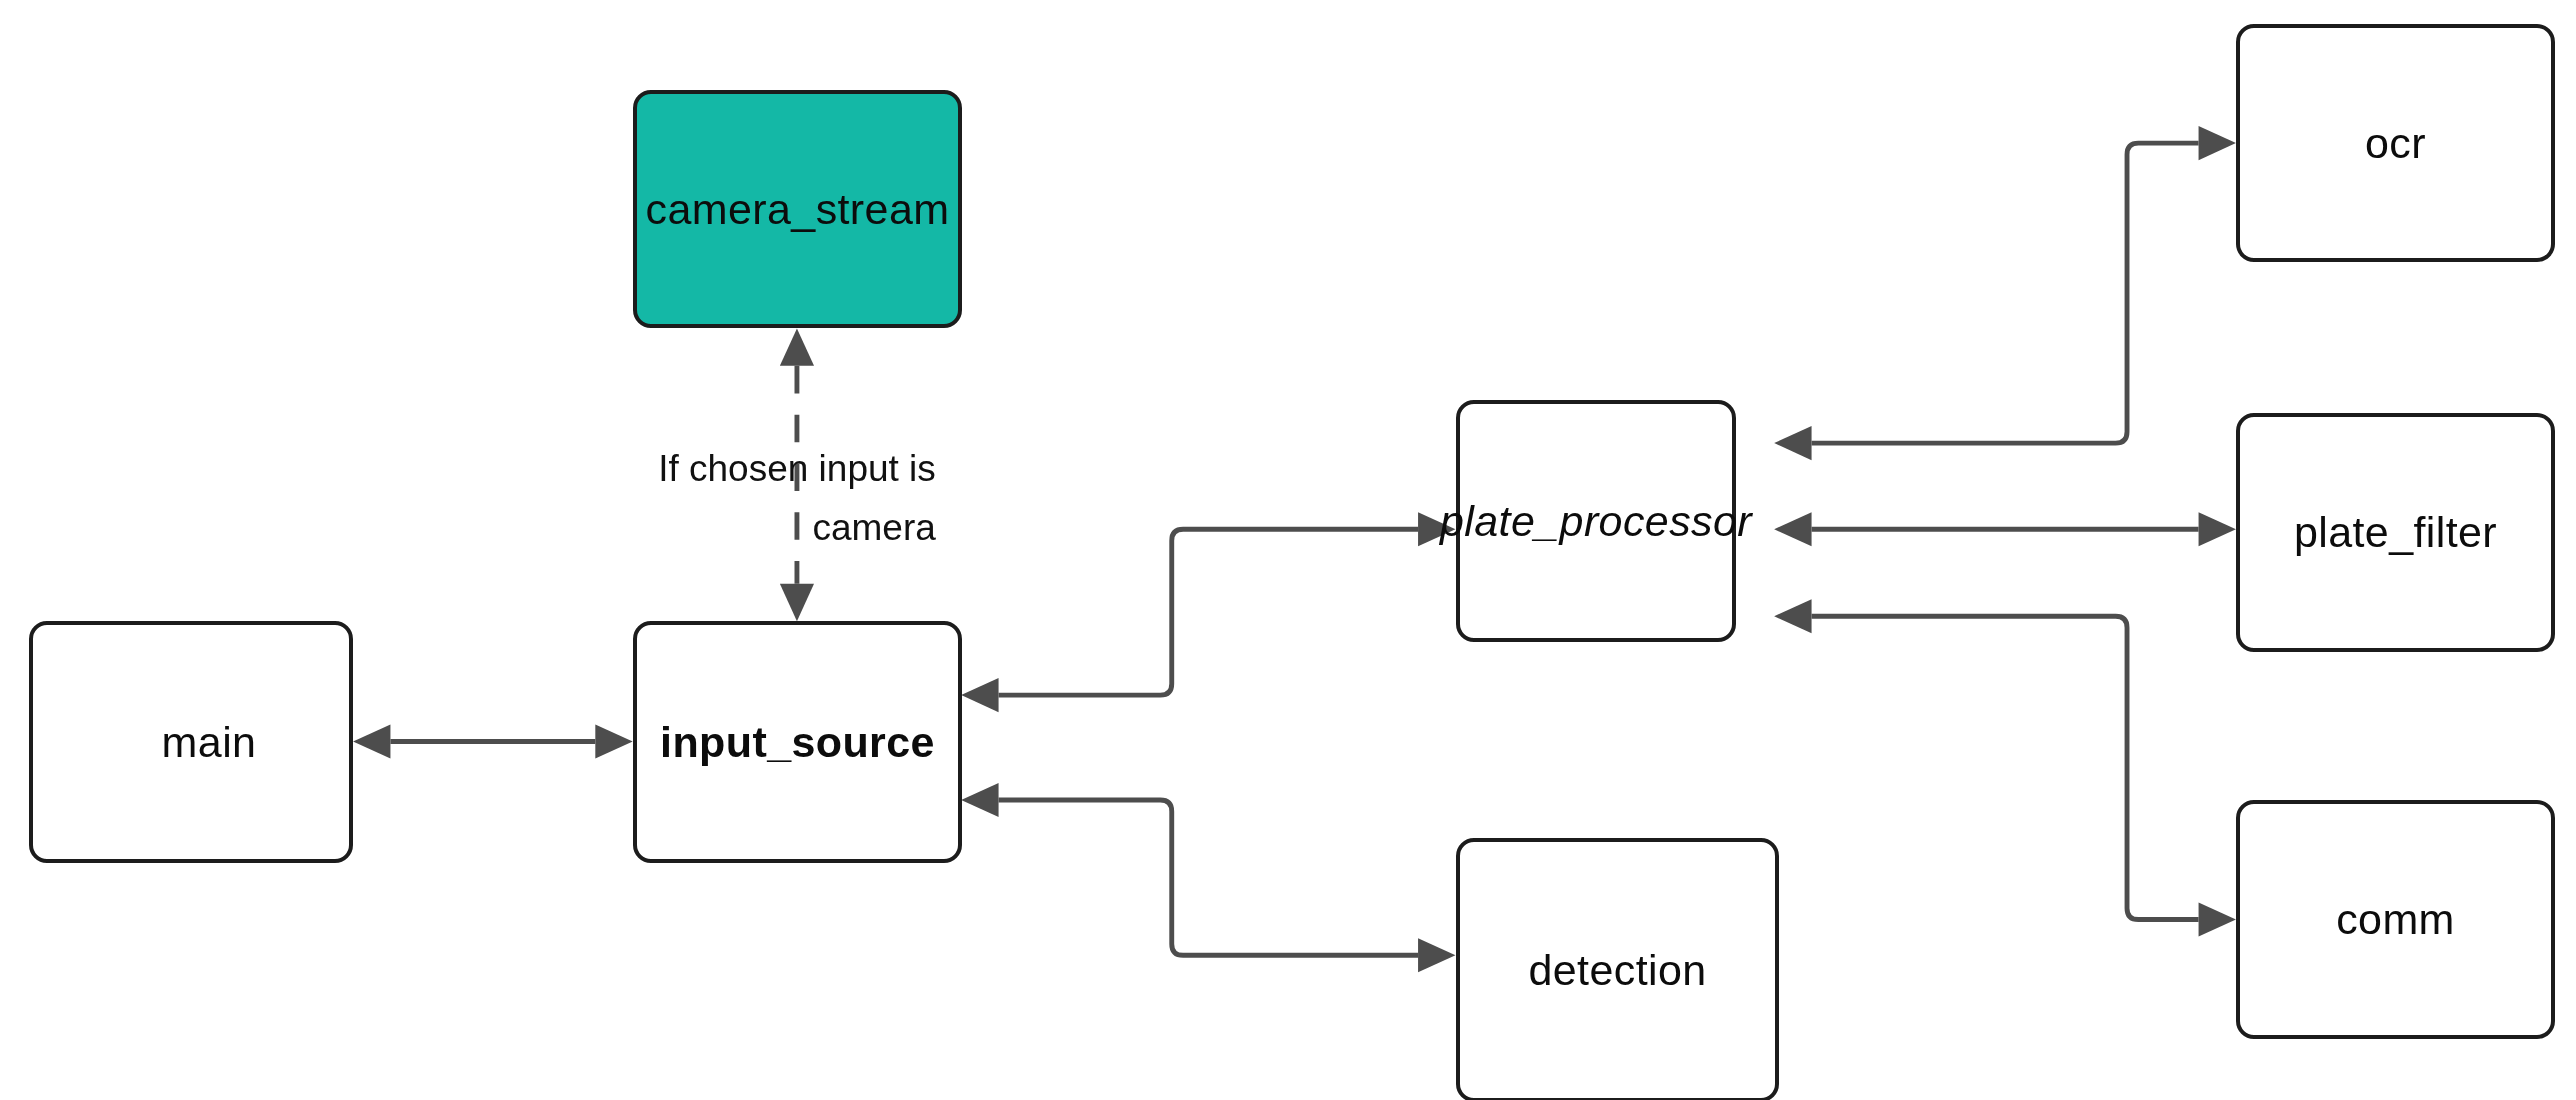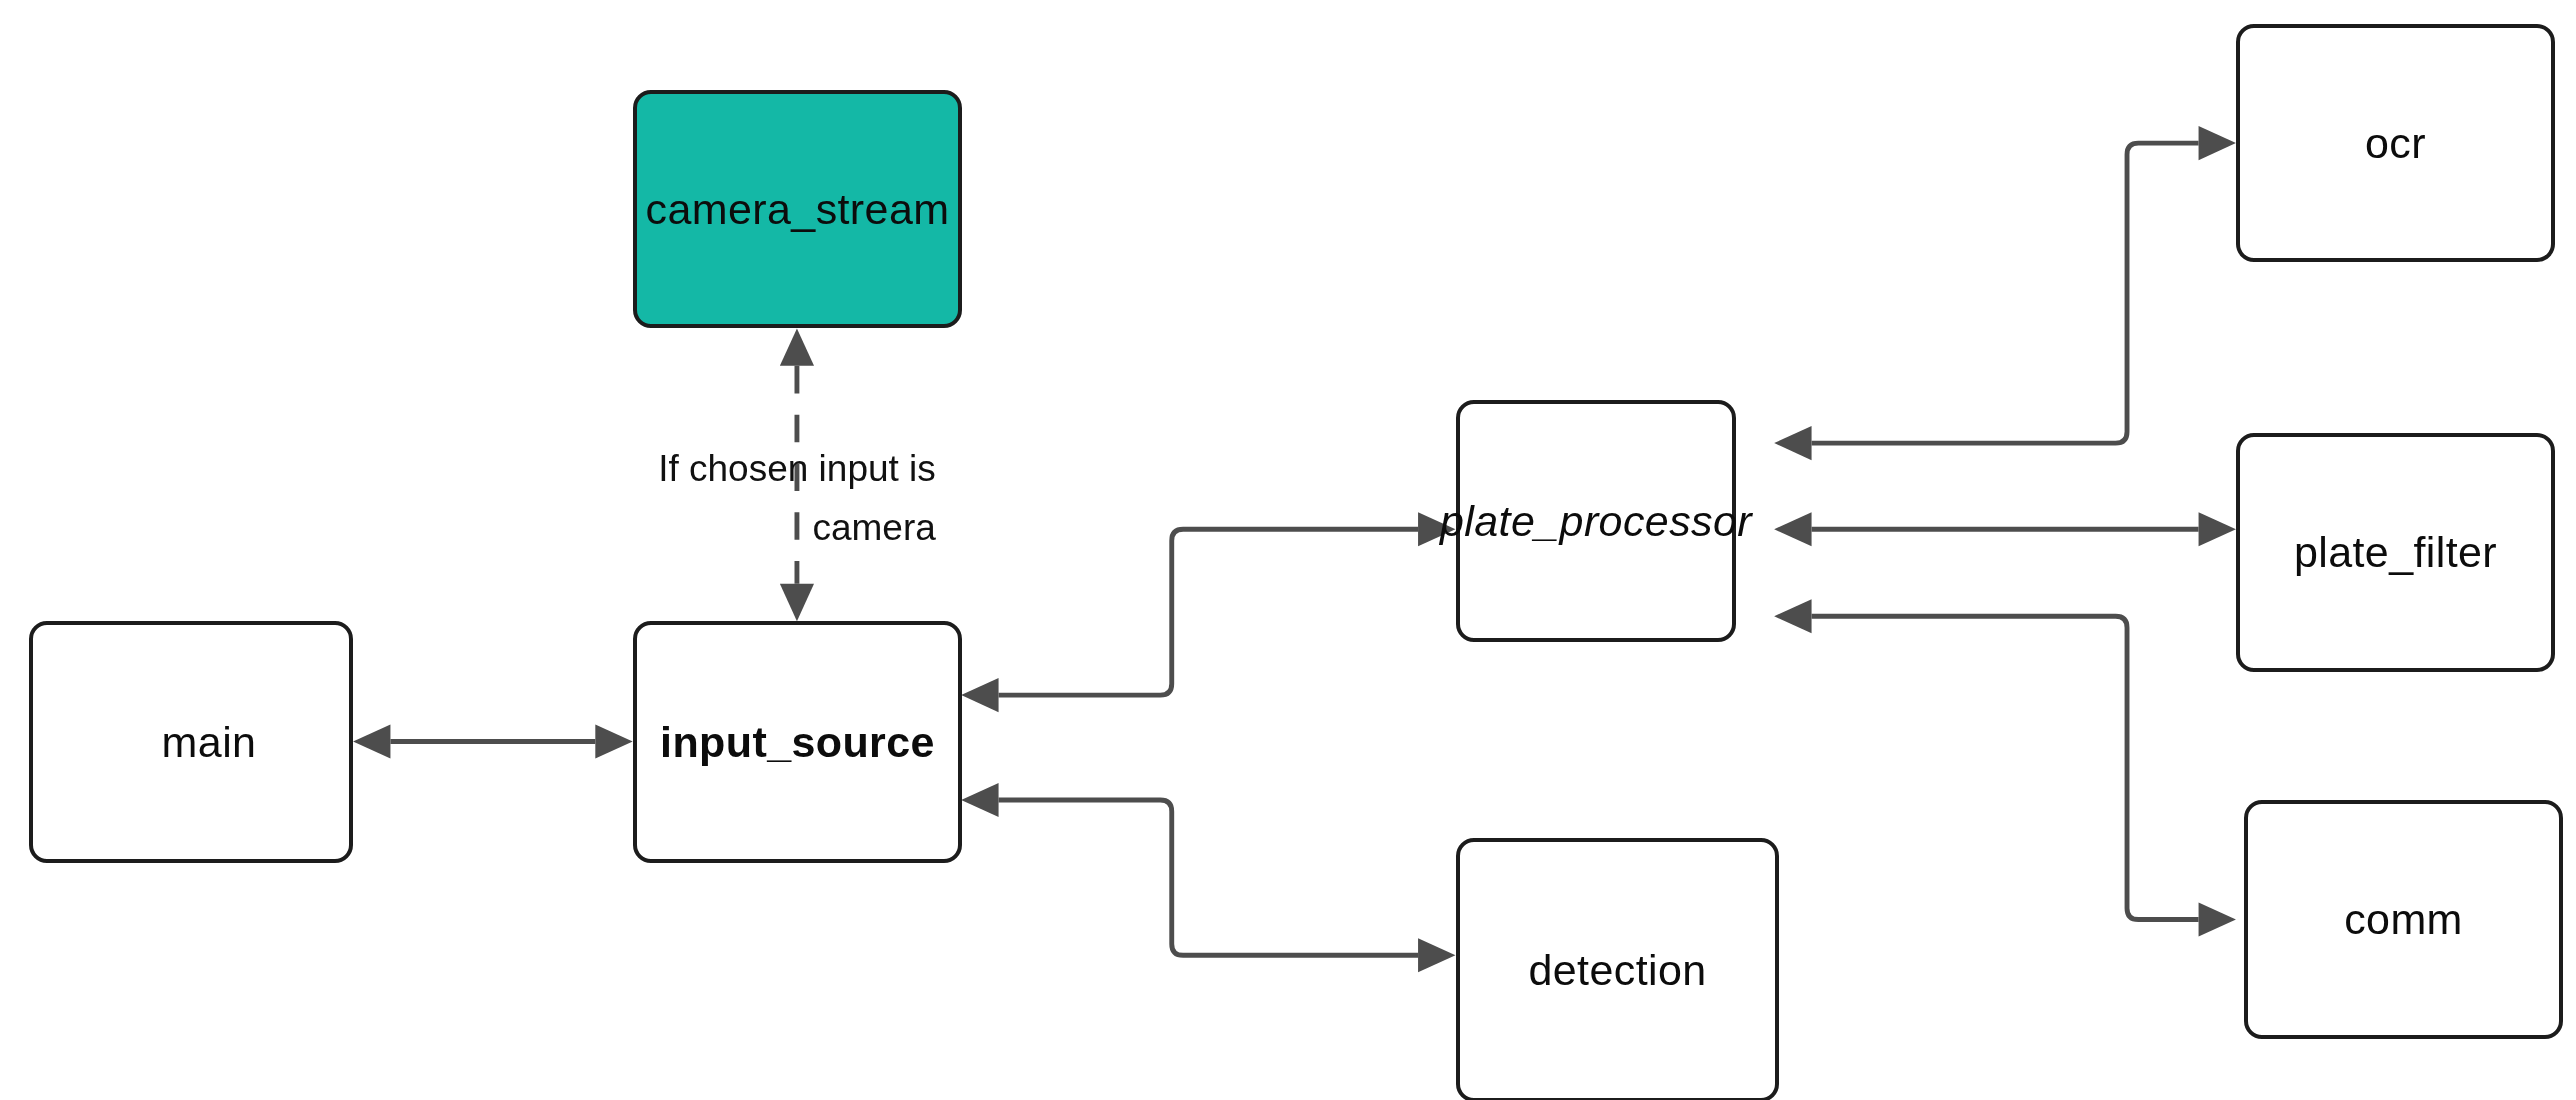--- a/index.html
+++ b/index.html
@@ -110,23 +110,23 @@
       </div>
       <div class="node" style="left: 1456px; top: 400px; width: 280px; height: 242px; border-color: rgb(28, 28, 28); background: rgb(255, 255, 255); font-style: italic;">
         <span class="node-label" style="color: rgb(12, 12, 12);">plate_processor</span>
       </div>
       <div class="node" style="left: 1456px; top: 838px; width: 323px; height: 264px; border-color: rgb(28, 28, 28); background: rgb(255, 255, 255);">
         <span class="node-label" style="color: rgb(12, 12, 12);">detection</span>
       </div>
       <div class="node" style="left: 2236px; top: 24.4px; width: 319px; height: 238px; border-color: rgb(28, 28, 28); background: rgb(255, 255, 255);">
         <span class="node-label" style="color: rgb(12, 12, 12);">ocr</span>
       </div>
-      <div class="node" style="left: 2236px; top: 413px; width: 319px; height: 239px; border-color: rgb(28, 28, 28); background: rgb(255, 255, 255); margin-top: 20px;">
+      <div class="node" style="left: 2236px; top: 413px; width: 319px; height: 239px; border-color: rgb(28, 28, 28); background: rgb(255, 255, 255);">
         <span class="node-label" style="color: rgb(12, 12, 12);">plate_filter</span>
       </div>
-      <div class="node" style="left: 2236px; top: 800px; width: 319px; height: 239px; border-color: rgb(28, 28, 28); background: rgb(255, 255, 255); margin-left: 8px;">
+      <div class="node" style="left: 2236px; top: 800px; width: 319px; height: 239px; border-color: rgb(28, 28, 28); background: rgb(255, 255, 255);">
         <span class="node-label" style="color: rgb(12, 12, 12);">comm</span>
       </div>
     </div>
 <div class="edge-label" style="left: 797px; top: 498px;">If chosen input is
 camera</div>
   </div>
 
 
 </body></html>

